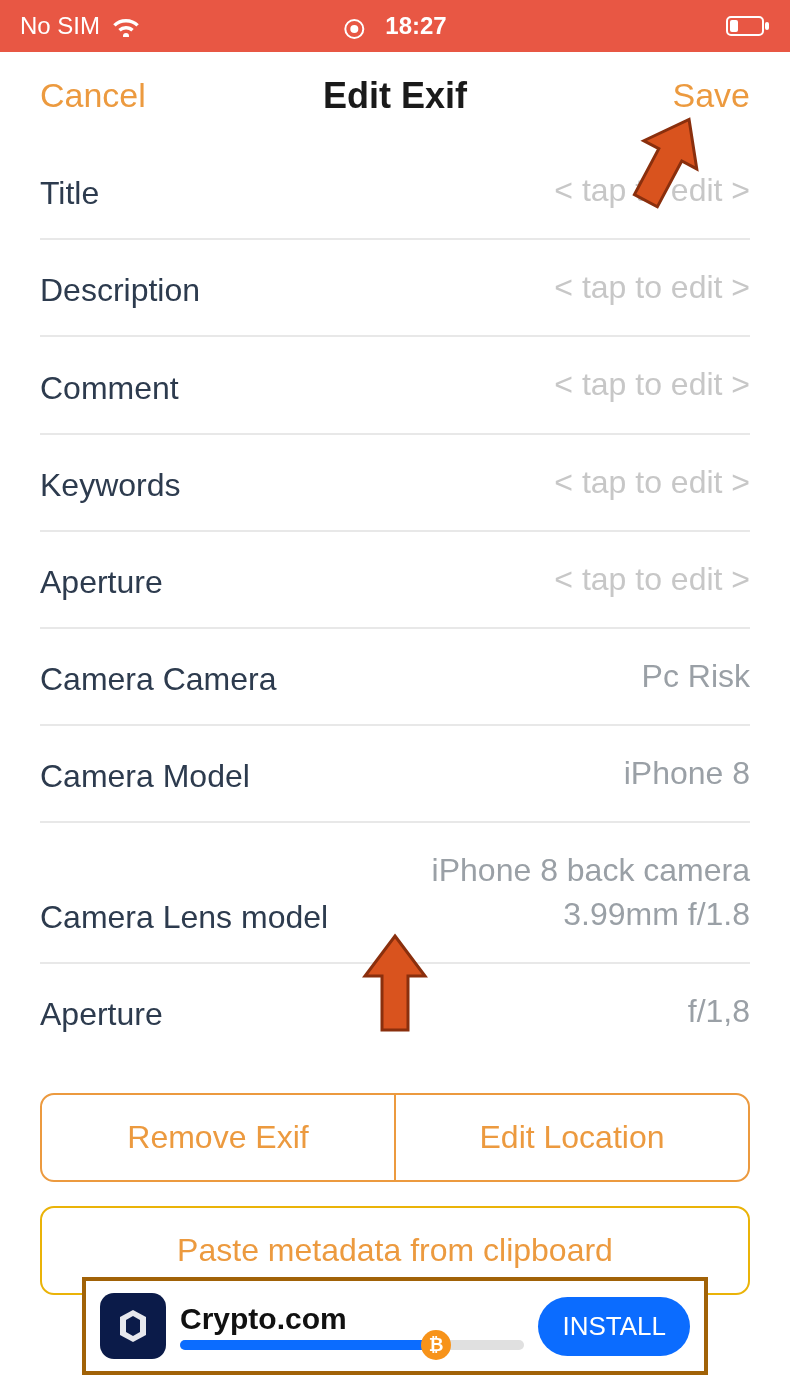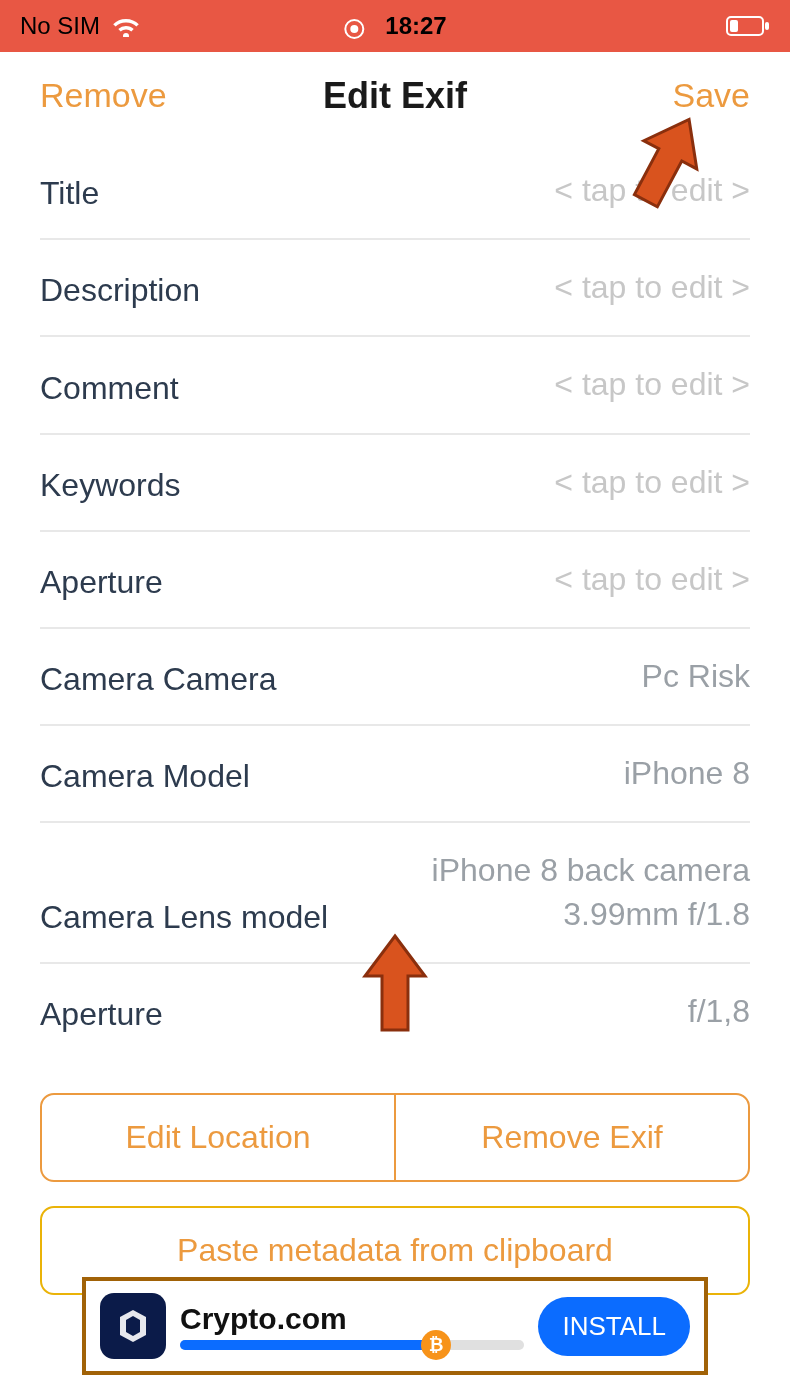--- a/index.html
+++ b/index.html
@@ -11,21 +11,21 @@
     position: relative;
     overflow: hidden;
   }
   .status-bar {
     height: 52px;
     background: #e85744;
     display: flex;
     align-items: center;
     justify-content: space-between;
     padding: 0 20px;
-    color: #000000;
+    color: #ffffff;
     font-size: 24px;
     font-weight: 400;
   }
   .status-left { display: flex; align-items: center; gap: 12px; }
   .status-center { display: flex; align-items: flex-end; gap: 20px; position:absolute; left:50%; transform:translateX(-50%);}
   .status-right { display: flex; align-items: center; }
   .wifi-icon, .rec-icon, .battery-icon { display:inline-flex; }
   .nav-bar {
     display: flex;
     align-items: center;
@@ -164,21 +164,21 @@
       <svg width="44" height="20" viewBox="0 0 44 20">
           <rect x="1" y="1" width="36" height="18" rx="4" fill="none" stroke="#fff" stroke-width="2"></rect>
           <rect x="4" y="4" width="8" height="12" rx="2" fill="#fff"></rect>
           <rect x="39" y="6" width="4" height="8" rx="2" fill="#fff"></rect>
         </svg>
     </span>
   </div>
 </div>
 
 <div class="nav-bar">
-  <div class="nav-cancel">Remove</div>
+  <div class="nav-cancel">Cancel</div>
   <div class="nav-title">Edit Exif</div>
   <div class="nav-save">Save</div>
 </div>
 
 <div class="fields">
 
   <div class="field-row">
     <div class="field-label">Title</div>
     <div class="field-value placeholder">&lt; tap to edit &gt;</div>
   </div>
@@ -219,22 +219,22 @@
   </div>
 
   <div class="field-row" style="border-bottom:none;">
     <div class="field-label">Aperture</div>
     <div class="field-value">f/1,8</div>
   </div>
 
 </div>
 
 <div class="buttons-row">
+  <div class="btn-half">Remove Exif</div>
   <div class="btn-half">Edit Location</div>
-  <div class="btn-half">Remove Exif</div>
 </div>
 
 <div class="btn-full">Paste metadata from clipboard</div>
 
 <div class="ad-banner">
   <div class="ad-icon">
     <svg width="38" height="38" viewBox="0 0 38 38">
         <path fill="#fff" d="M19 3l13 7v18l-13 7-13-7V10z" opacity=".9"></path>
         <path fill="#0b1b49" d="M19 9l7 4v12l-7 4-7-4V13z"></path>
       </svg>

